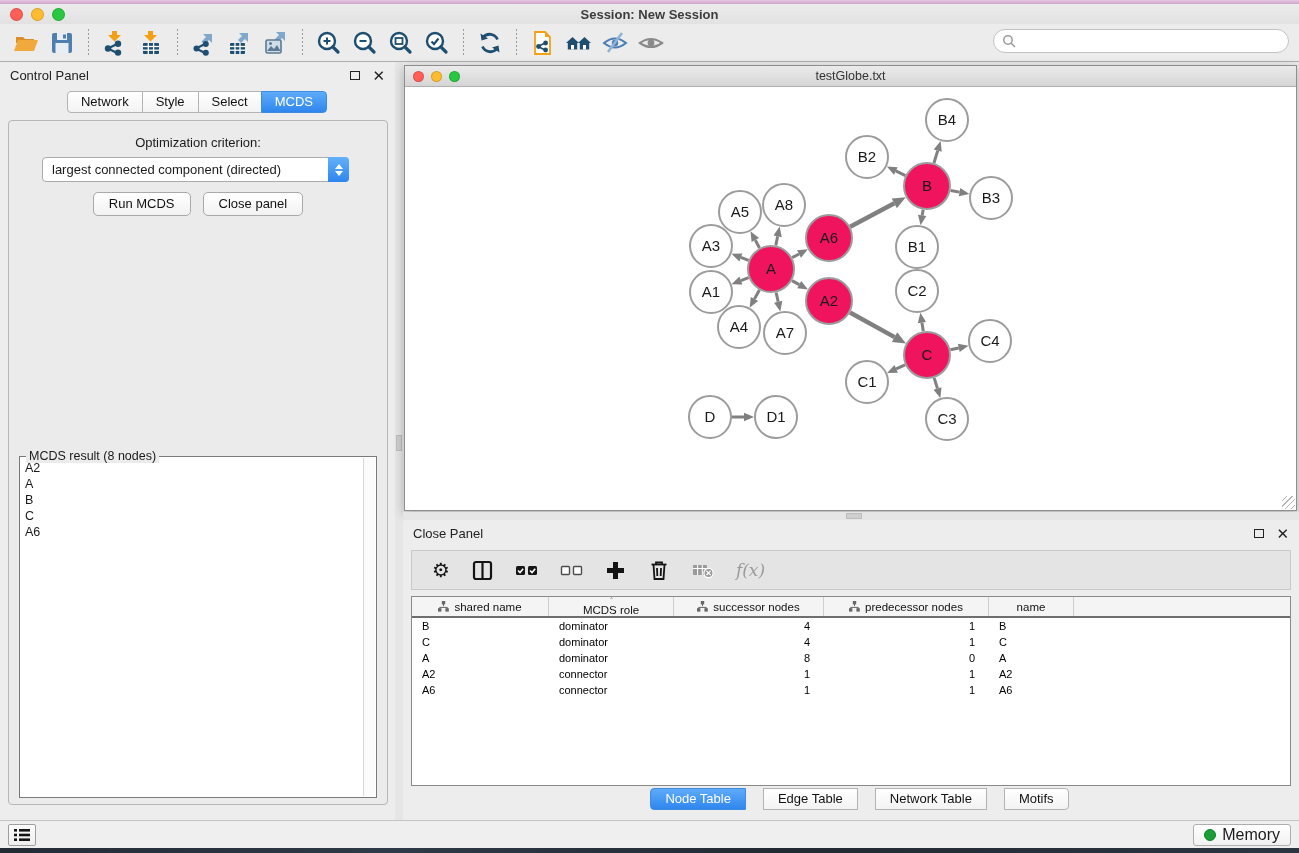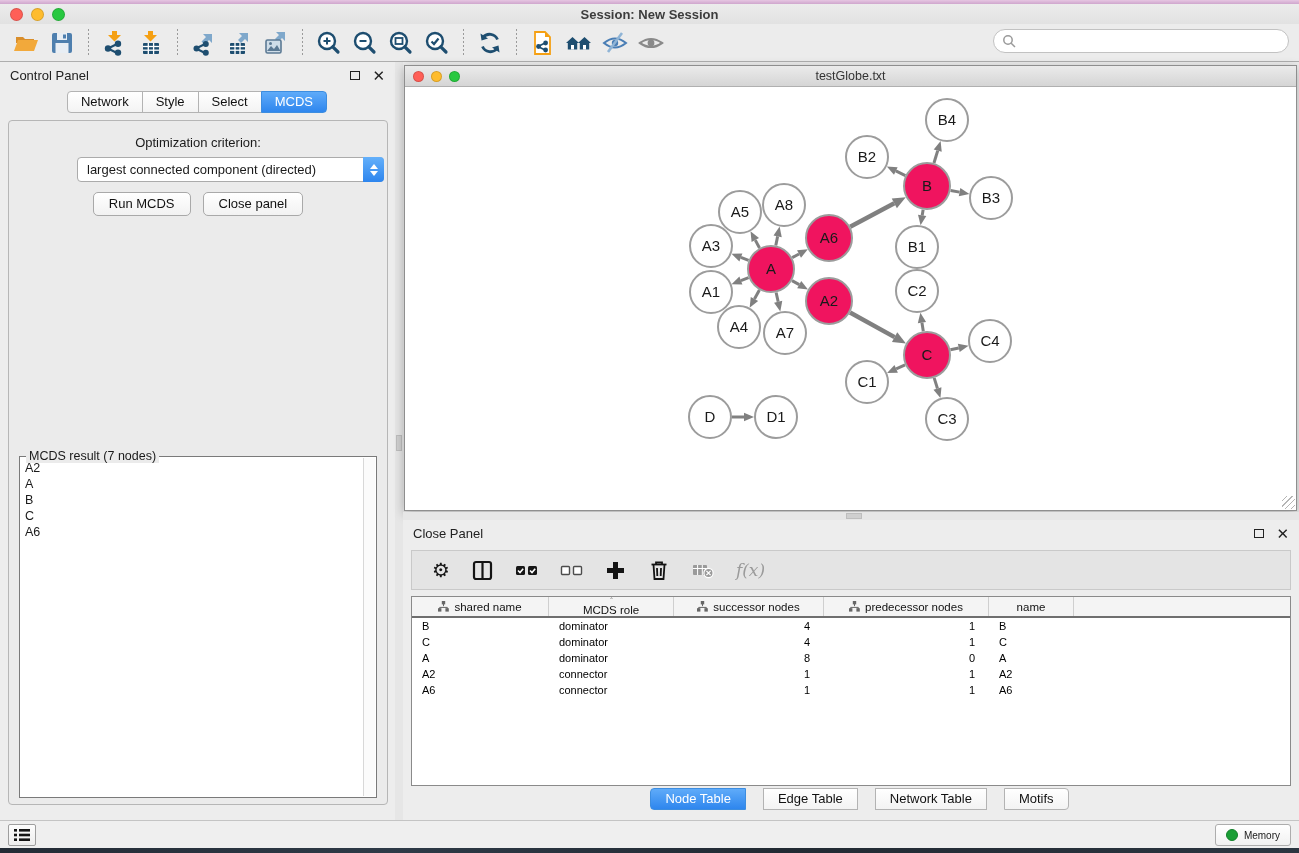--- a/index.html
+++ b/index.html
@@ -27,21 +27,21 @@
   .panel-head .spacer { flex:1; }
   .float-box { width:10px; height:9px; border:1.5px solid #222; margin-right:12px; }
   .close-x { font-weight:bold; font-size:15px; color:#222; line-height:1; }
   #cp-tabs { display:flex; justify-content:center; margin-top:3px; position:relative; z-index:2; }
   .seg-tab { border:1px solid #b3b3b3; background:linear-gradient(#ffffff,#f3f3f3); padding:2px 13px 3px; font-size:13px; margin-left:-1px; color:#111; }
   .seg-tab:first-child { border-radius:4px 0 0 4px; }
   .seg-tab:last-child  { border-radius:0 4px 4px 0; }
   .seg-tab.active { background:linear-gradient(#5fabf9,#2e86ee); color:#fff; border-color:#3c8de0; }
   #cp-box { position:absolute; left:8px; right:7px; top:58px; bottom:15px; border:1px solid #b6b6b6; border-radius:4px; background:#ebebeb; }
   #criterion-label { position:absolute; top:14px; width:100%; text-align:center; font-size:13px; }
-  #criterion-select { position:absolute; top:36px; left:33px; width:307px; height:25px; background:#fff; border:1px solid #ababab; border-radius:4px; display:flex; align-items:center;margin-left:35px; }
+  #criterion-select { position:absolute; top:36px; left:33px; width:307px; height:25px; background:#fff; border:1px solid #ababab; border-radius:4px; display:flex; align-items:center; }
   #criterion-select .val { flex:1; padding-left:9px; font-size:13px; white-space:nowrap; }
   .stepper { width:21px; height:25px; margin:-1px -1px -1px 0; border-radius:0 4px 4px 0; background:linear-gradient(#64b0fa,#2d85ee); display:flex; flex-direction:column; align-items:center; justify-content:center; gap:2px; }
   .stepper .up { width:0;height:0;border-left:4px solid transparent;border-right:4px solid transparent;border-bottom:5px solid #fff; }
   .stepper .dn { width:0;height:0;border-left:4px solid transparent;border-right:4px solid transparent;border-top:5px solid #fff; }
   #cp-buttons { position:absolute; top:71px; width:100%; display:flex; justify-content:center; gap:12px; }
   .push-btn { background:linear-gradient(#ffffff,#f2f2f2); border:1px solid #a9a9a9; border-radius:5px; padding:3px 15px 4px; font-size:13px; color:#111; }
   #mcds-fieldset { position:absolute; left:10px; right:10px; top:335px; bottom:6px; border:1px solid #7a7a7a; background:#fff; }
   #mcds-legend { position:absolute; top:-8px; left:6px; background:#ebebeb; padding:0 3px; font-size:12.5px; }
   #mcds-result-list { position:absolute; inset:3px 14px 3px 3px; overflow:hidden; }
   .mcds-item { font-size:12.5px; line-height:16px; padding-left:2px; }
@@ -77,21 +77,21 @@
   .td.left { padding-left:10px; text-align:left; }
   .td.right { padding-right:14px; text-align:right; }
   #tp-tabs { position:absolute; top:268px; width:100%; display:flex; justify-content:center; }
   #tp-tabs .seg-tab { padding:2px 14px 3px;margin-left:17px; }
 
   
   #status-bar { position:absolute; left:0; top:820px; width:100%; height:28px; background:#efefef; border-top:1px solid #c4c4c4; }
   #list-button { position:absolute; left:8px; top:3px; width:28px; height:22px; background:linear-gradient(#fdfdfd,#eee); border:1px solid #9e9e9e; border-radius:2px; display:flex; align-items:center; justify-content:center; }
   #memory-button { position:absolute; right:8px; top:3px; height:22px; background:linear-gradient(#ffffff,#f1f1f1); border:1px solid #adadad; border-radius:3px; display:flex; align-items:center; gap:6px; padding:0 10px; }
   .mem-dot { width:12px; height:12px; border-radius:50%; background:#1a9e35; border:1px solid #12802a; }
-  #memory-button span { font-size:10px; }
+  #memory-button span { font-size:16px; }
   #bottom-strip { position:absolute; left:0; top:848px; width:100%; height:5px; background:linear-gradient(90deg,#232b35,#2e3a47 30%,#222a33 60%,#2b3540); }
 </style>
 </head>
 <body>
 
 <div id="desktop-strip"></div>
 
 <div id="titlebar">
   <div id="main-title">Session: New Session</div>
   <div class="traffic">
@@ -289,21 +289,21 @@
       <span class="stepper">
           <span class="up"></span>
           <span class="dn"></span>
         </span>
     </div>
     <div id="cp-buttons">
       <button class="push-btn">Run MCDS</button>
       <button class="push-btn">Close panel</button>
     </div>
     <div id="mcds-fieldset">
-      <div id="mcds-legend">MCDS result (7 nodes)</div>
+      <div id="mcds-legend">MCDS result (8 nodes)</div>
       <div id="mcds-result-list">
           <div class="mcds-item">A2</div>
           <div class="mcds-item">A</div>
           <div class="mcds-item">B</div>
           <div class="mcds-item">C</div>
           <div class="mcds-item">A6</div>
         </div>
       <div id="mcds-scroll"></div>
     </div>
   </div>

